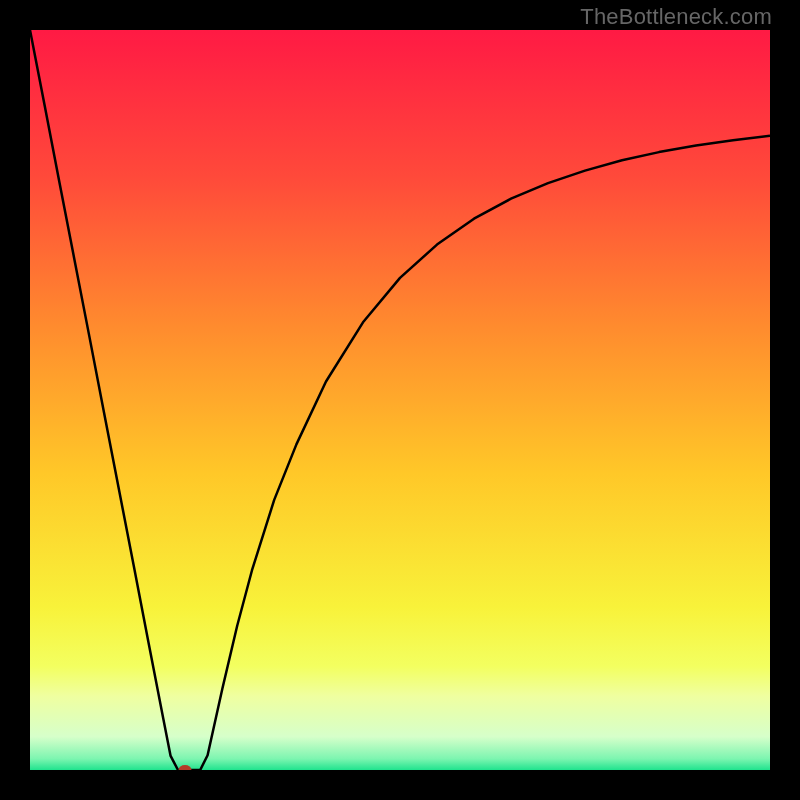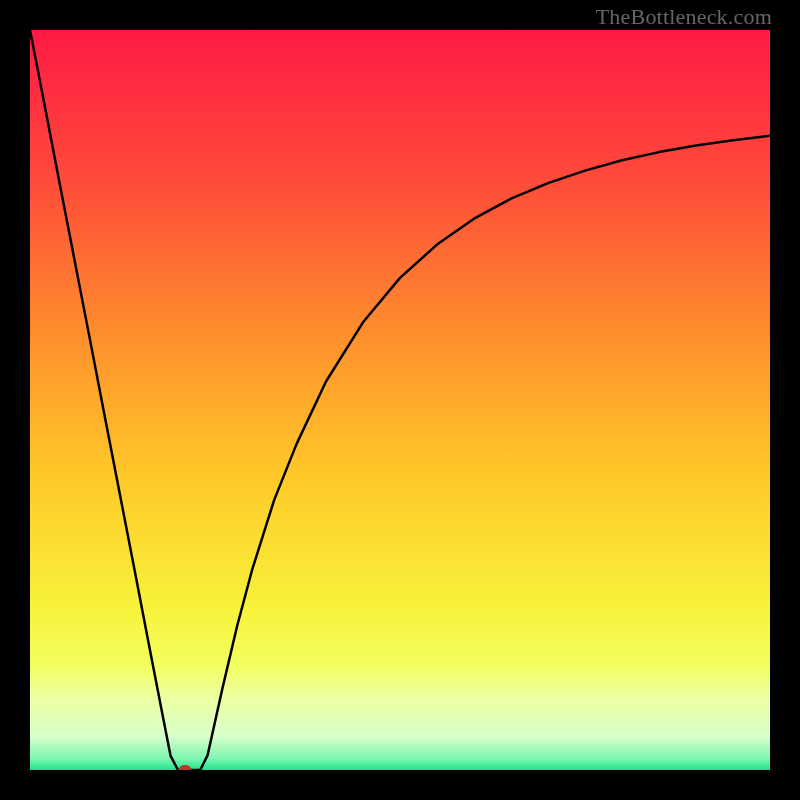--- a/index.html
+++ b/index.html
@@ -9,21 +9,20 @@
     height: 800px;
     overflow: hidden;
     background: #000;
     font-family: Arial, Helvetica, sans-serif;
   }
   .frame {
     position: relative;
     width: 800px;
     height: 800px;
     background: #000;
-    font-family: Liberation Serif, serif;
   }
   .plot {
     position: absolute;
     left: 30px;
     top: 30px;
     width: 740px;
     height: 740px;
     overflow: hidden;
   }
   .gradient {

